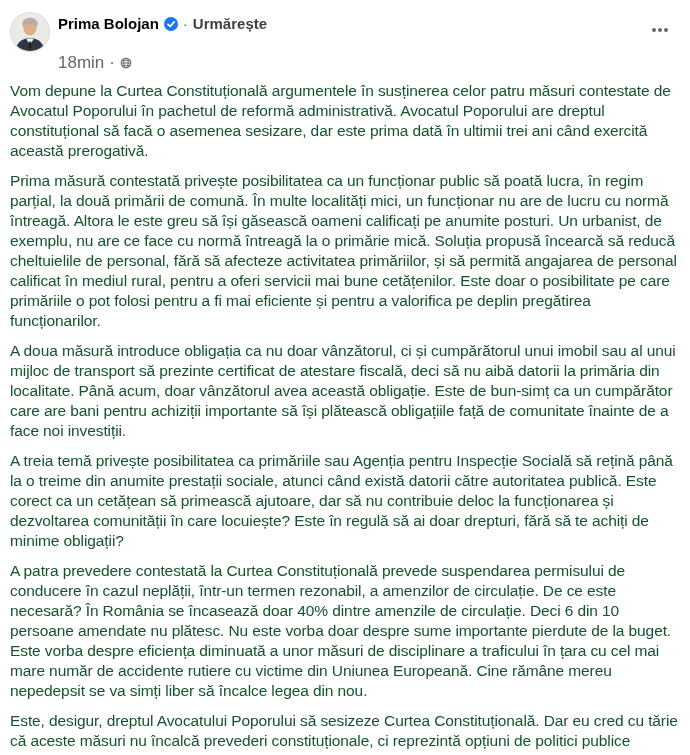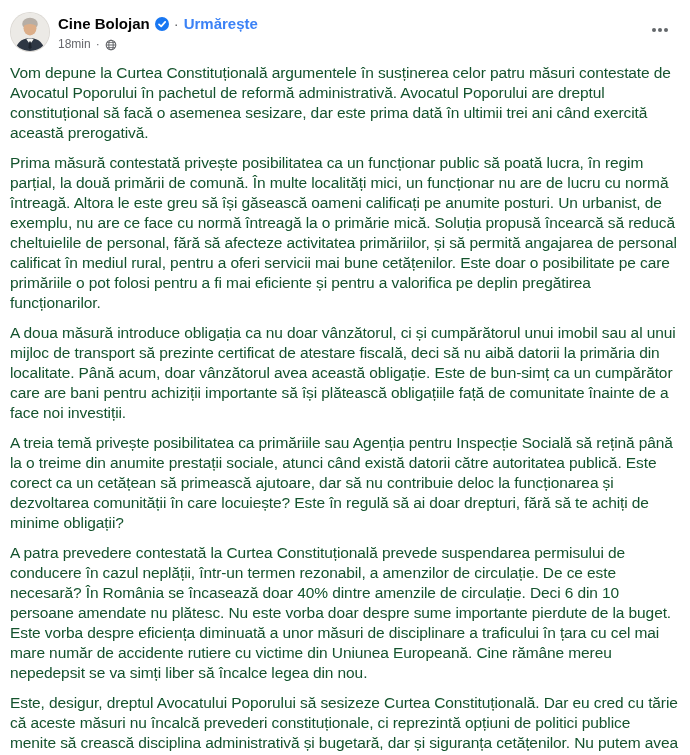--- a/index.html
+++ b/index.html
@@ -18,22 +18,22 @@
     overflow: hidden; flex: 0 0 40px; cursor: pointer;
     border: 1px solid rgba(0,0,0,0.08); box-sizing: border-box;
     background: #efece7;
   }
   .avatar svg { display: block; width: 100%; height: 100%; }
   .hinfo { margin-left: 8px; padding-top: 2px; }
   .name-row { display: flex; align-items: center; gap: 5px; font-size: 15px; line-height: 19px; }
   .author { font-weight: 700; color: #050505; cursor: pointer; }
   .badge { display: inline-flex; width: 14px; height: 14px; }
   .sep { color: #65676B; font-weight: 400; }
-  .follow { color: #3b82f6; font-weight: 600; cursor: pointer; }
-  .meta-row { display: flex; align-items: center; gap: 5px; font-size: 12px; line-height: 17px; color: #65676B; margin-top: 3px; }
+  .follow { color: #404040; font-weight: 600; cursor: pointer; }
+  .meta-row { display: flex; align-items: center; gap: 5px; font-size: 17px; line-height: 17px; color: #65676B; margin-top: 21px; }
   .globe { display: inline-flex; width: 12px; height: 12px; }
   .more-btn {
     position: absolute; top: 14px; right: 14px;
     background: none; border: none; padding: 6px; cursor: pointer;
     border-radius: 50%;
   }
 
   
   .content { padding: 8px 10px 0; }
   .content p {
@@ -56,21 +56,21 @@
         <ellipse cx="20" cy="11.5" rx="8.2" ry="6.5" fill="#b6aea6"></ellipse>
         <ellipse cx="20" cy="16" rx="6.8" ry="7.6" fill="#dcae89"></ellipse>
         <path d="M13.2 13.5 Q20 9.5 26.8 13.5 L26.8 10.5 Q20 5.5 13.2 10.5 Z" fill="#b6aea6"></path>
         <path d="M4 40 C7 28.5 13.5 26.5 20 26.5 C26.5 26.5 33 28.5 36 40 Z" fill="#2e3744"></path>
         <path d="M16.2 27.5 L20 33 L23.8 27.5 L22 26.8 L18 26.8 Z" fill="#f5f5f3"></path>
         <path d="M19.2 30 L20.8 30 L21.6 36 L20 38.5 L18.4 36 Z" fill="#1c232d"></path>
       </svg>
     </div>
     <div class="hinfo">
       <div class="name-row">
-        <span class="author">Cine Bolojan</span>
+        <span class="author">Prima Bolojan</span>
         <span class="badge">
           <svg viewBox="0 0 14 14">
             <circle cx="7" cy="7" r="7" fill="#1877F2"></circle>
             <path d="M4 7.3 L6.2 9.4 L10.2 4.9" fill="none" stroke="#ffffff" stroke-width="1.7" stroke-linecap="round" stroke-linejoin="round"></path>
           </svg>
         </span>
         <span class="sep">·</span>
         <span class="follow">Urmărește</span>
       </div>
       <div class="meta-row">

